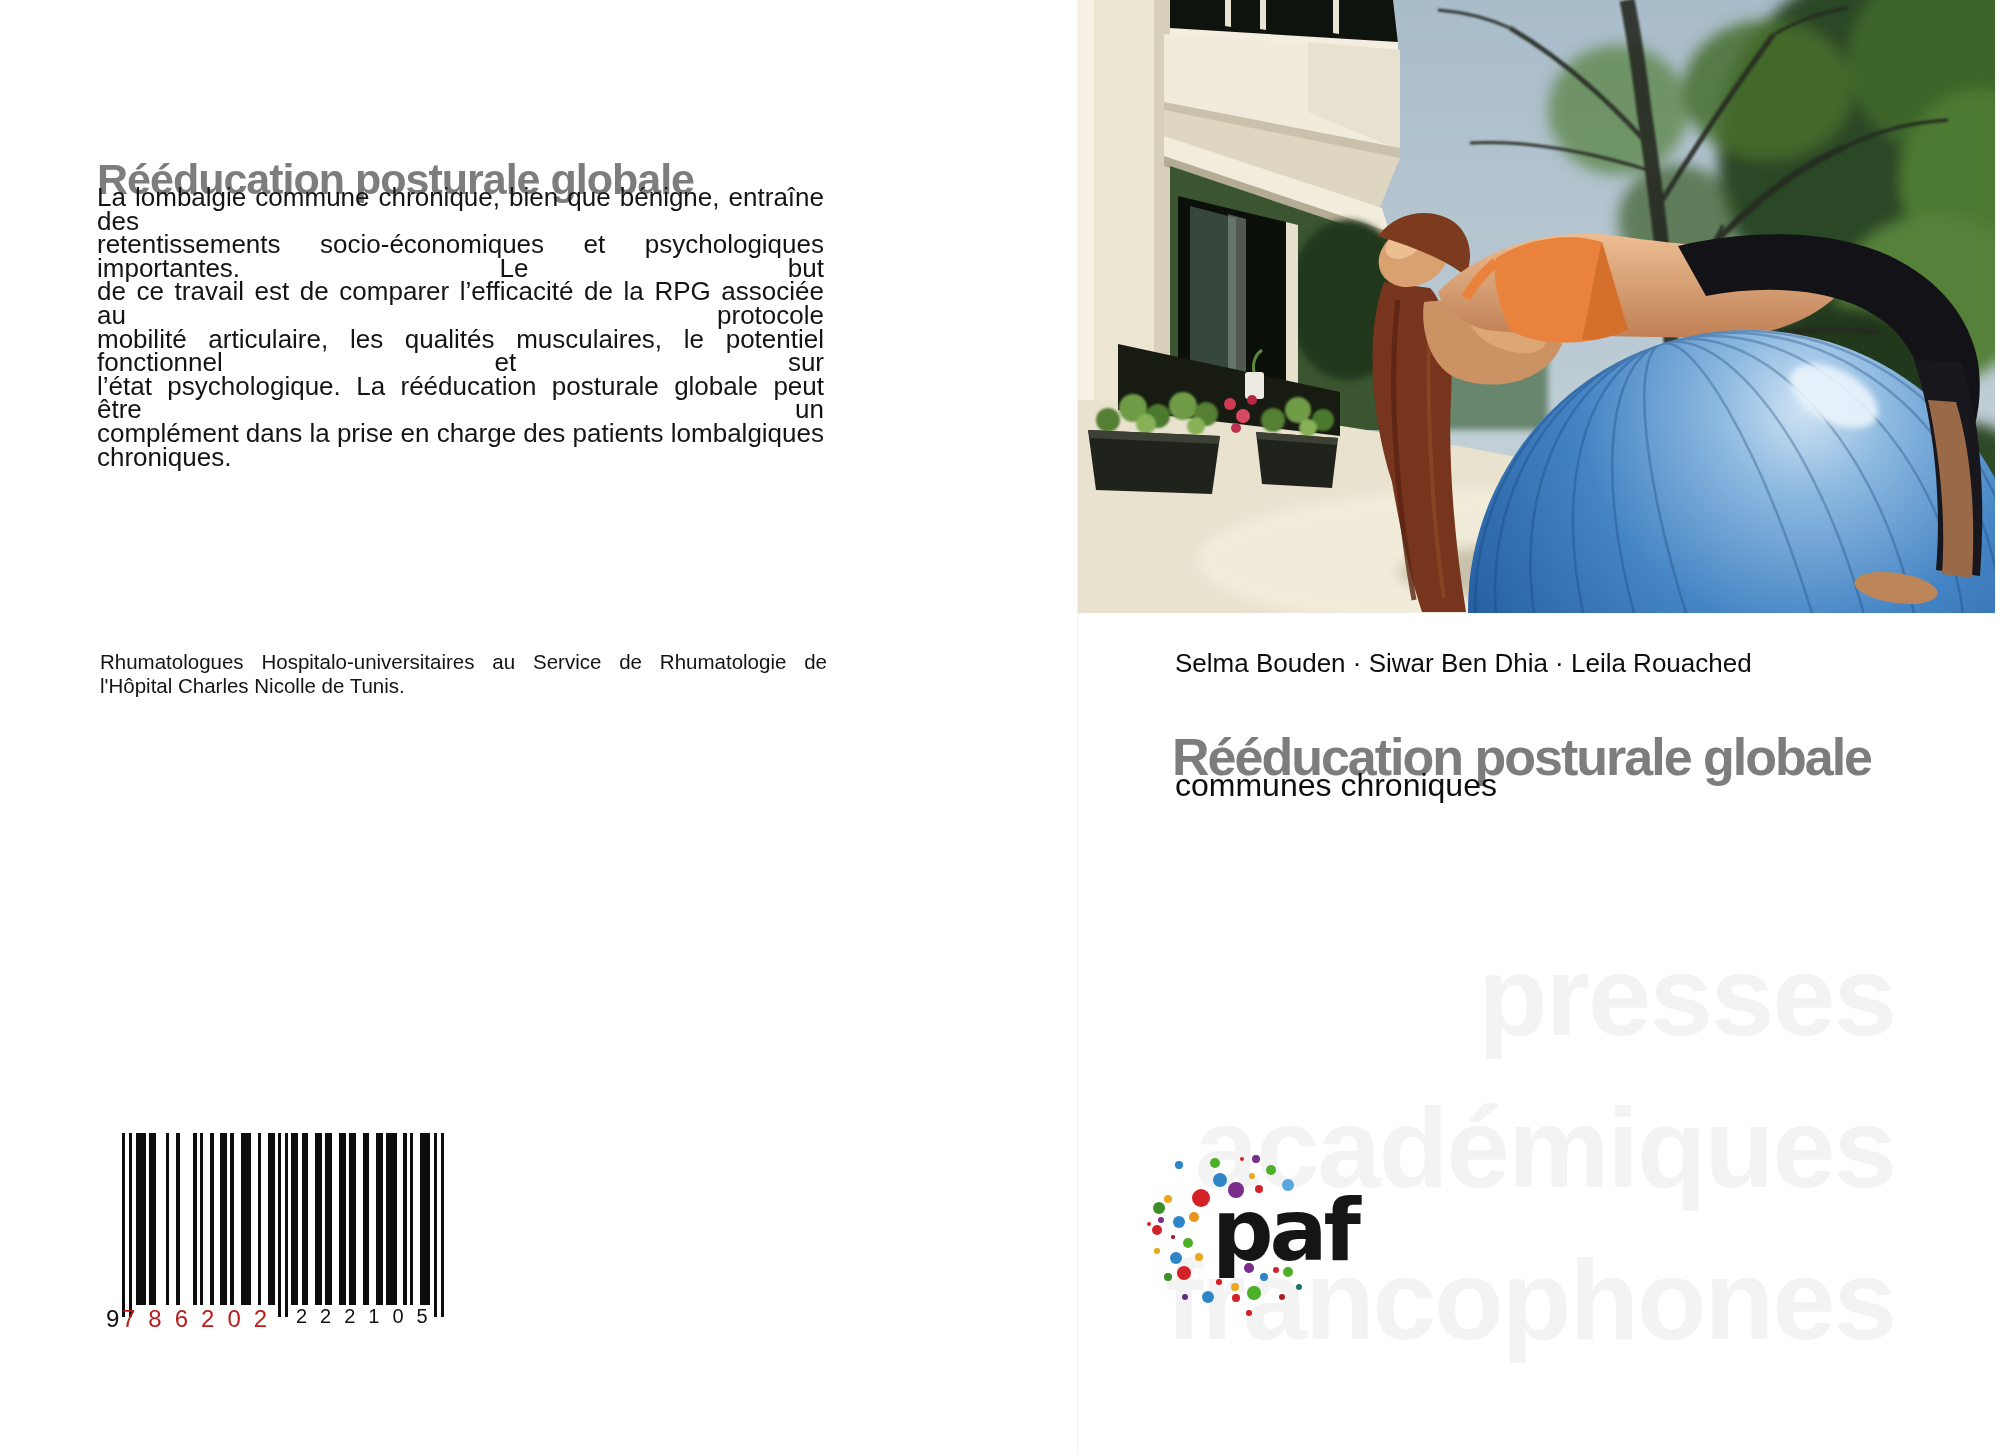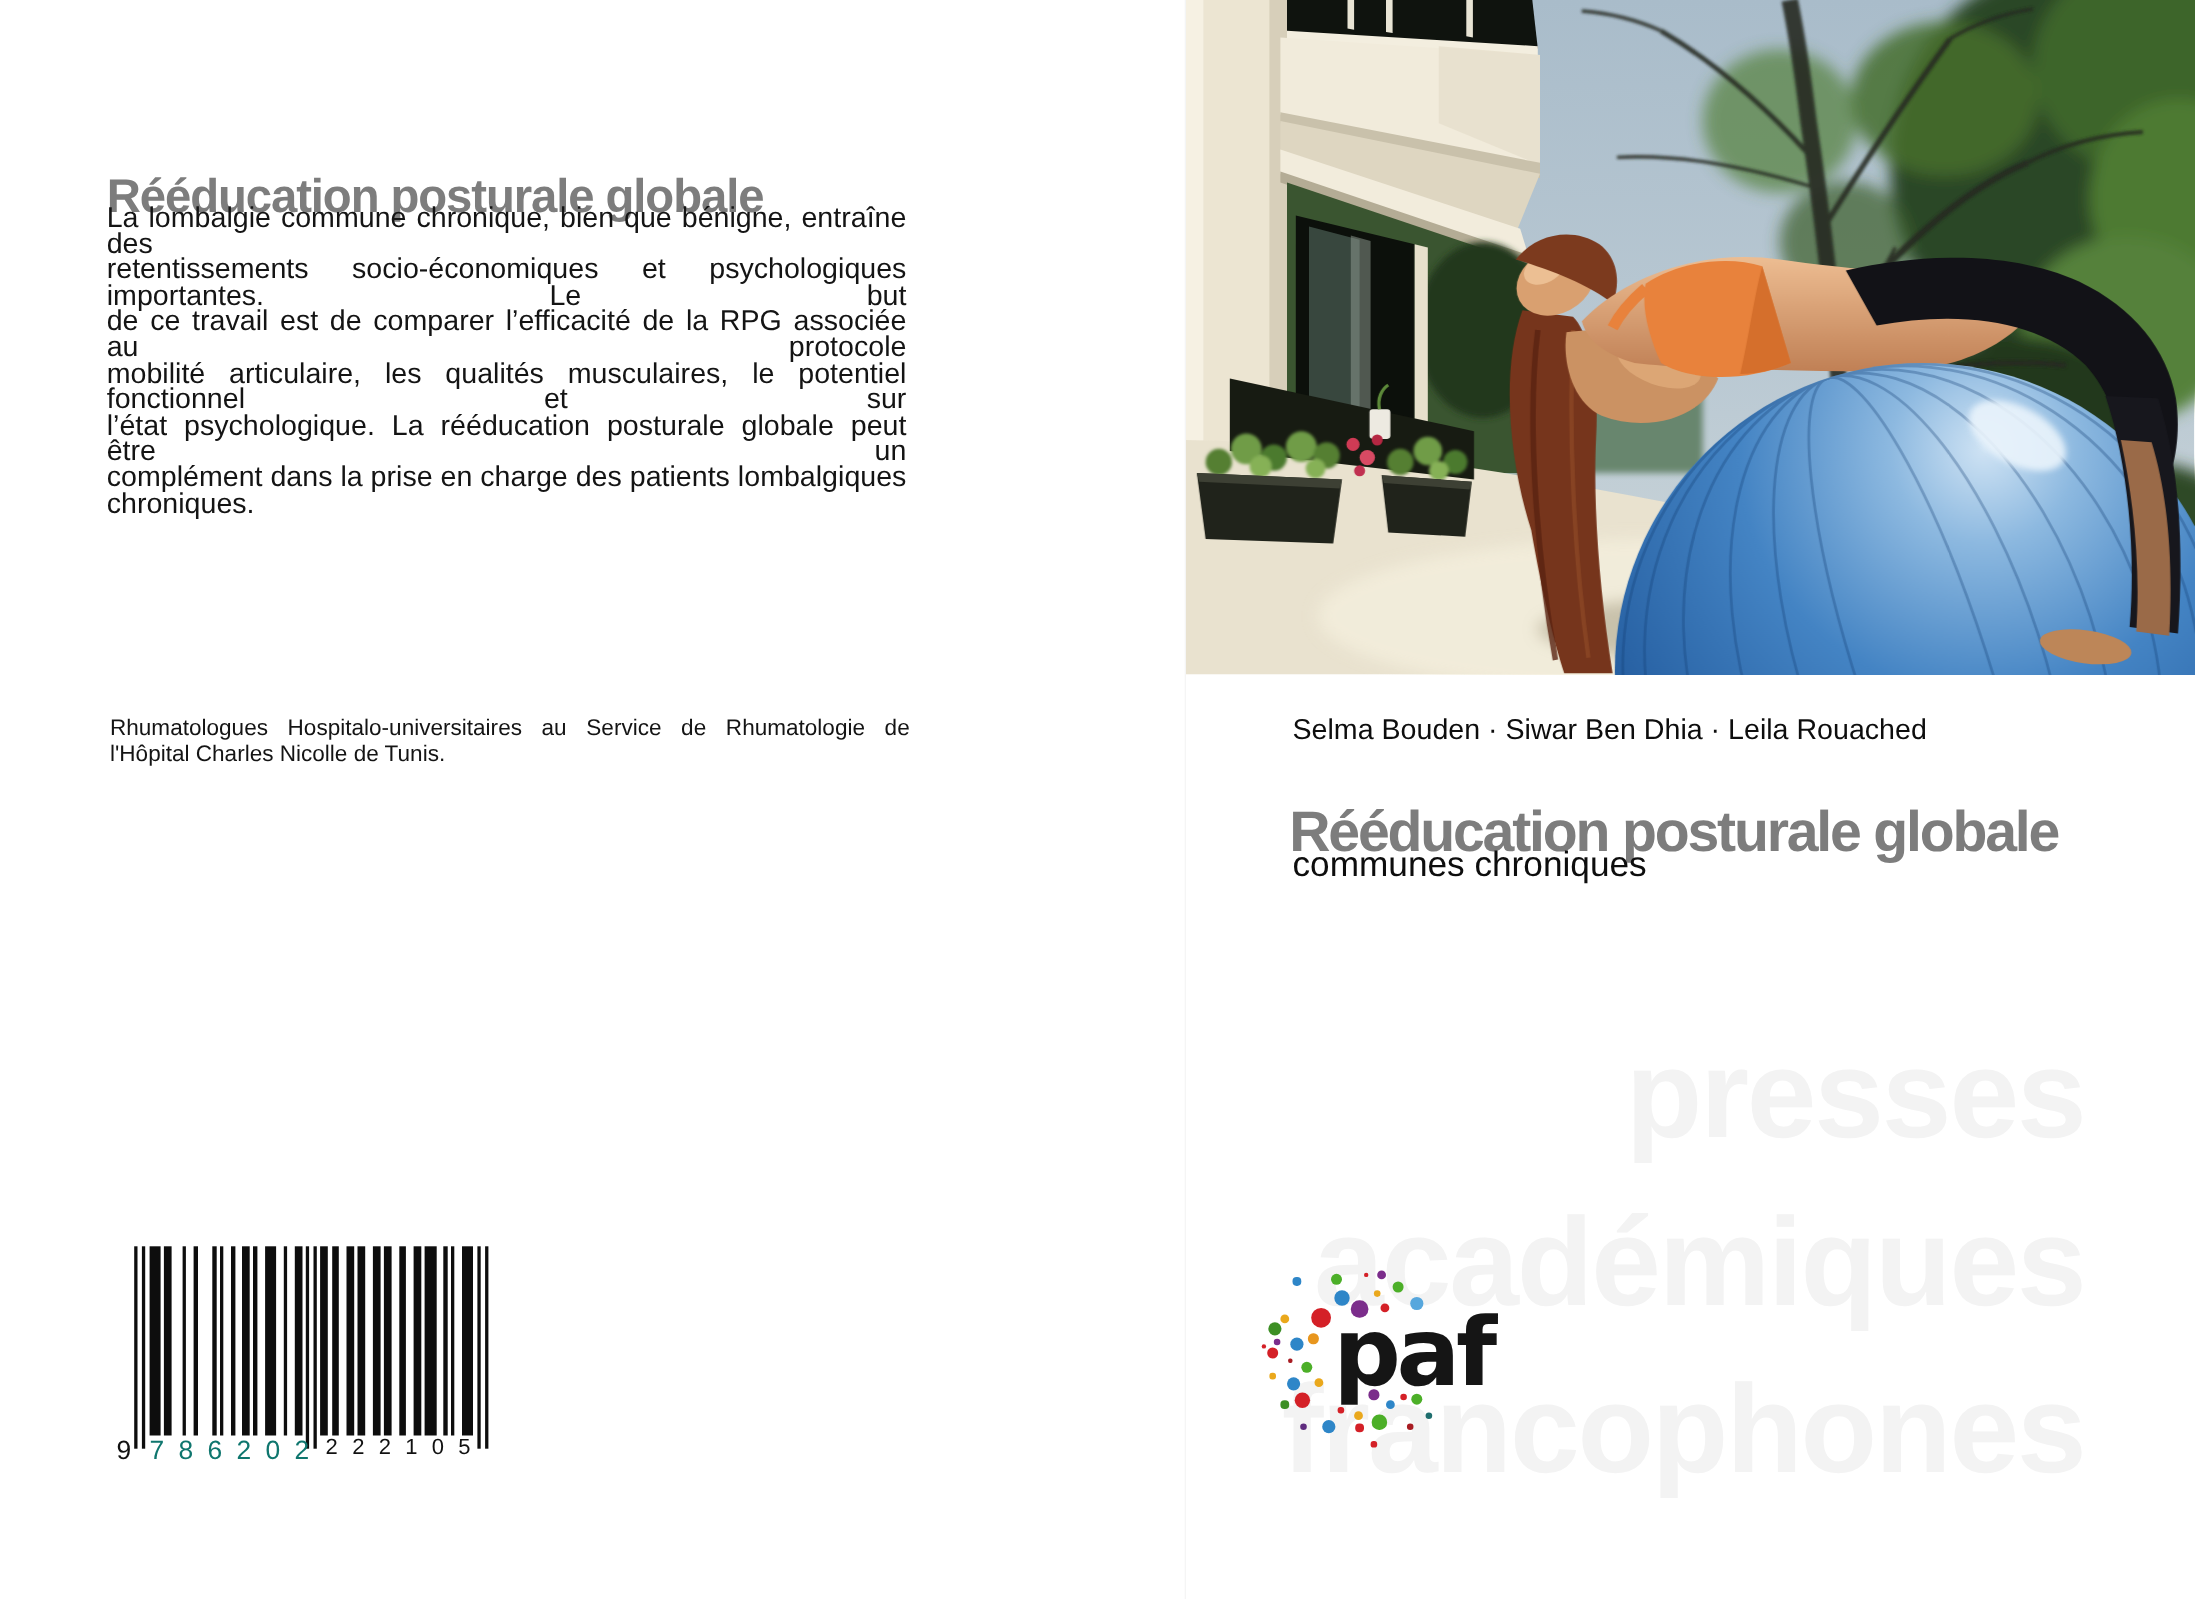--- a/index.html
+++ b/index.html
@@ -15,21 +15,21 @@
   .blurb{position:absolute;left:97px;top:186px;width:727px;color:#141414;}
   .blurb-line{font-size:26px;line-height:23.6px;text-align:justify;text-align-last:justify;}
   .blurb-line.last{text-align-last:left;}
   .authors-note{position:absolute;left:100px;top:650px;width:727px;color:#141414;}
   .authors-note .blurb-line{font-size:20.5px;line-height:23.6px;}
   
   .barcode{position:absolute;left:106px;top:1133px;width:344px;height:212px;}
   .barcode-bars{position:absolute;left:16px;top:0;width:322px;height:194px;}
   .barcode-bars i{position:absolute;top:0;background:#0d0d0d;}
   .bc-digit-lead{position:absolute;left:0;top:172px;font-size:24px;color:#111;}
-  .bc-digits-left{position:absolute;left:30px;top:172px;width:142px;font-size:24px;color:#0f766e;letter-spacing:13px;}
+  .bc-digits-left{position:absolute;left:16px;top:172px;width:142px;font-size:24px;color:#b91c1c;letter-spacing:13px;}
   .bc-digits-right{position:absolute;left:190px;top:172px;width:142px;font-size:20px;color:#111;letter-spacing:13px;}
   
   .spine{position:absolute;left:1077px;top:0;width:1px;height:1454px;background:rgba(0,0,0,0.05);}
   
   .cover-photo{position:absolute;left:1078px;top:0;width:917px;height:613px;overflow:hidden;}
   .front-authors{position:absolute;left:1175px;top:648px;font-size:26px;color:#0d0d0d;}
   .front-title{
     position:absolute;left:1172px;top:692px;
     font-size:52px;font-weight:bold;letter-spacing:-2px;color:#7d7d7d;white-space:nowrap;
   }

